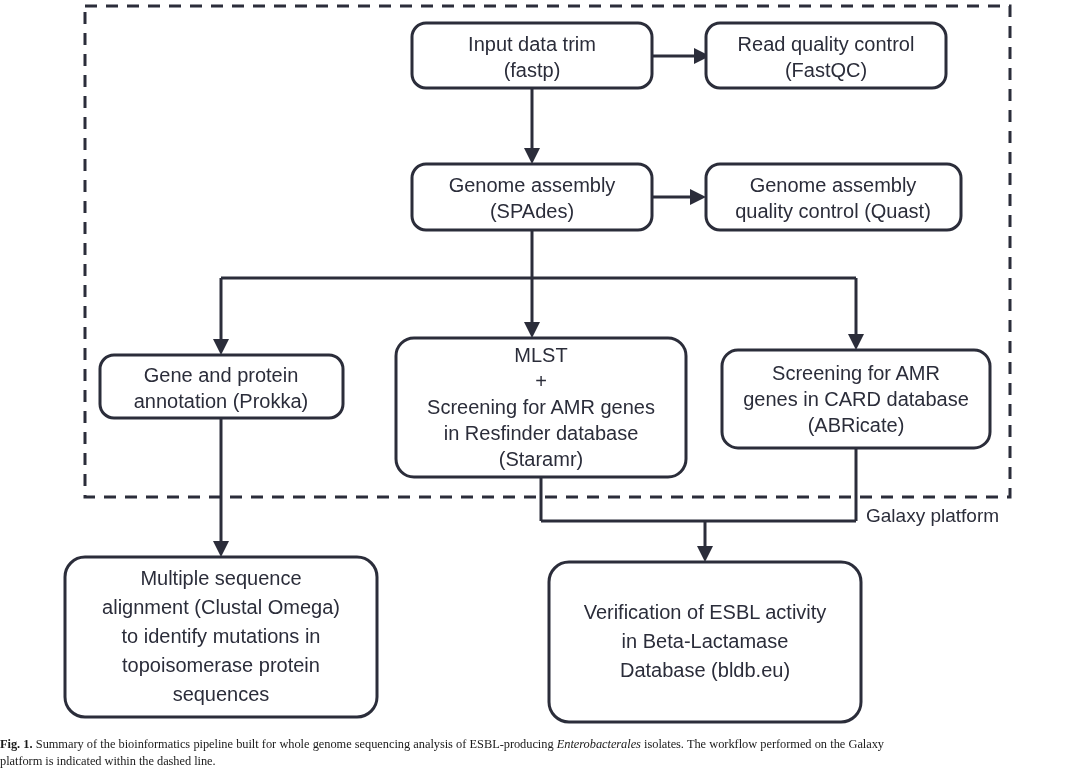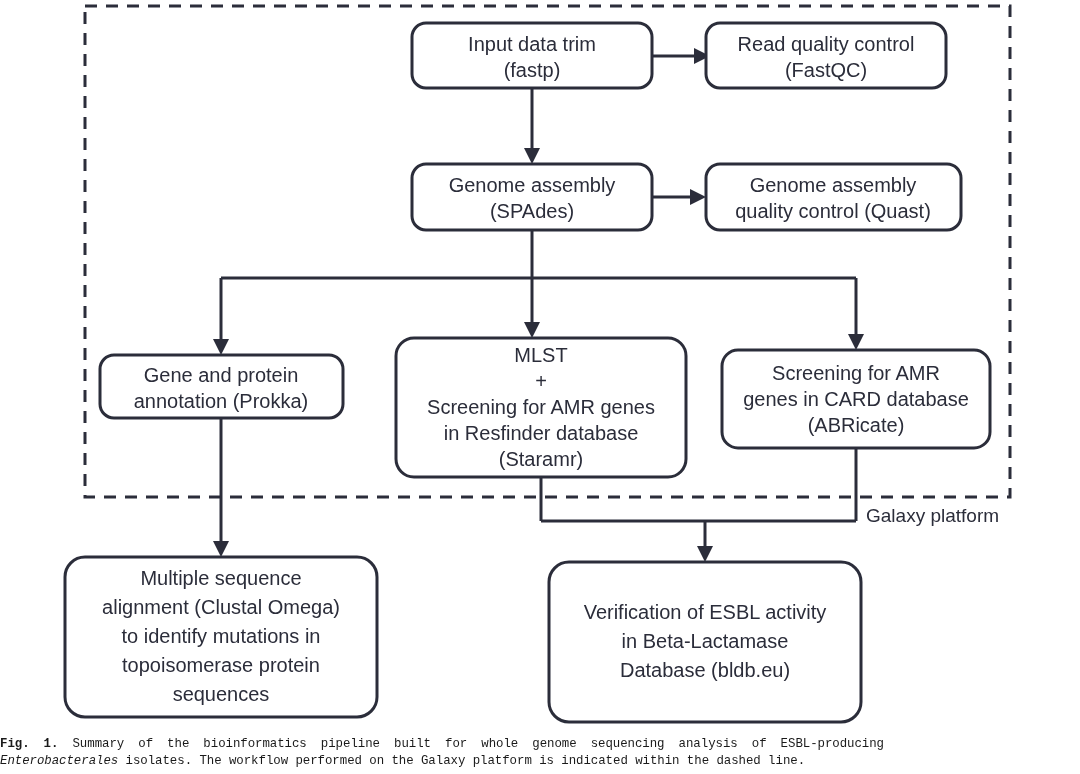--- a/index.html
+++ b/index.html
@@ -61,21 +61,21 @@
     font-size: 19px;
     fill: #2b2d3a;
     text-anchor: start;
     dominant-baseline: middle;
   }
   #caption {
     position: absolute;
     left: 0;
     top: 736px;
     width: 884px;
-    font-family: Liberation Mono, monospace;
+    font-family: Liberation Serif, serif;
     font-size: 12.4px;
     line-height: 1.38;
     color: #1a1a1a;
     text-align: justify;
     letter-spacing: -0.05px;
   }
   #caption .fig-no {
     font-weight: bold;
   }
   #caption .sp-italic {

